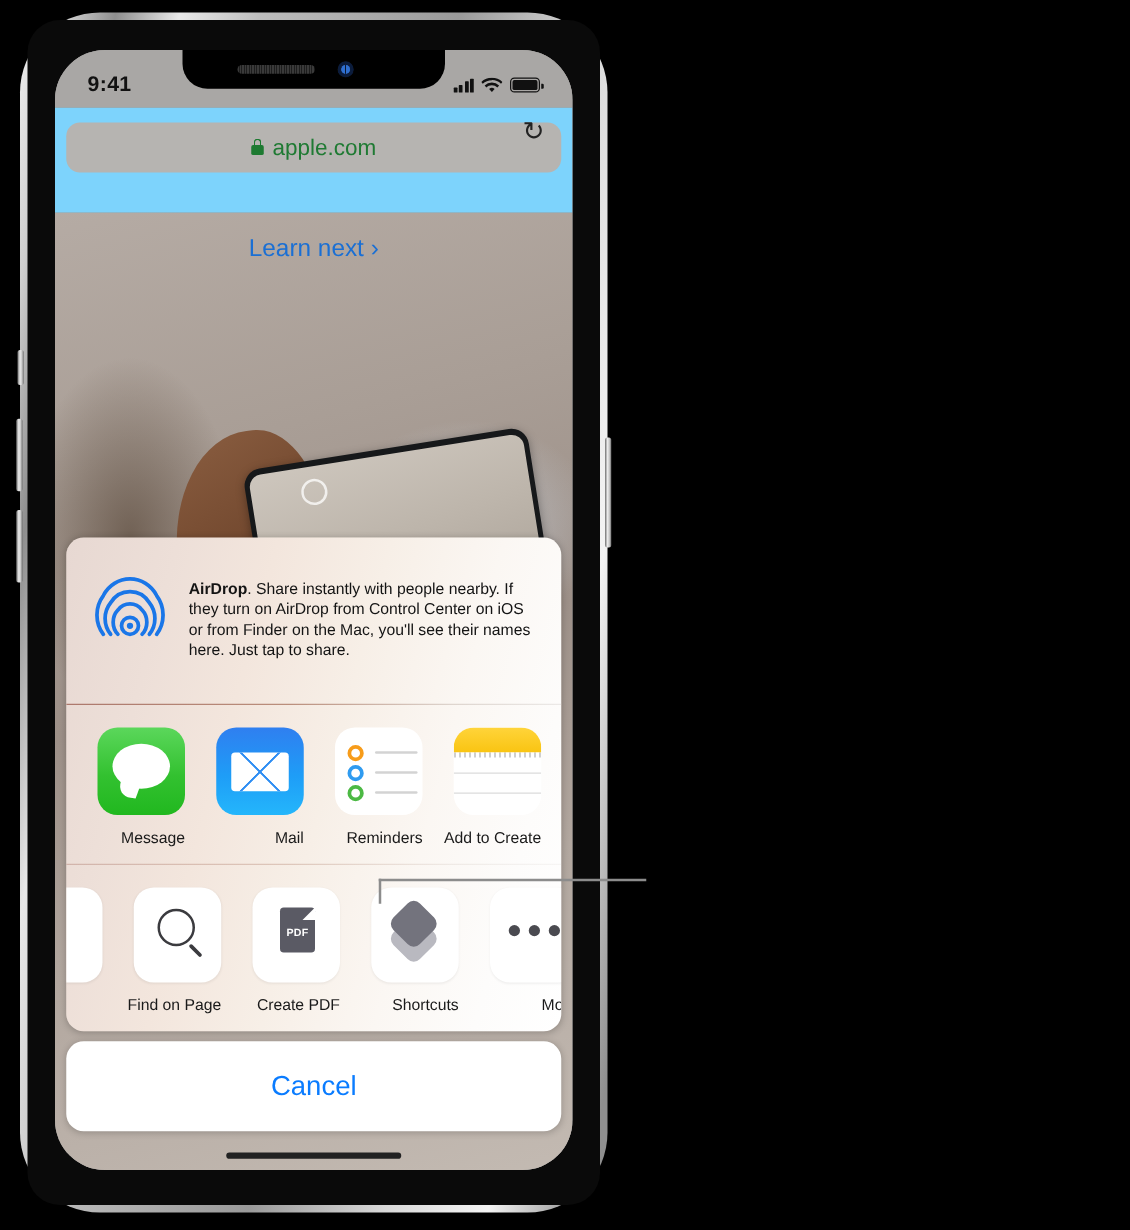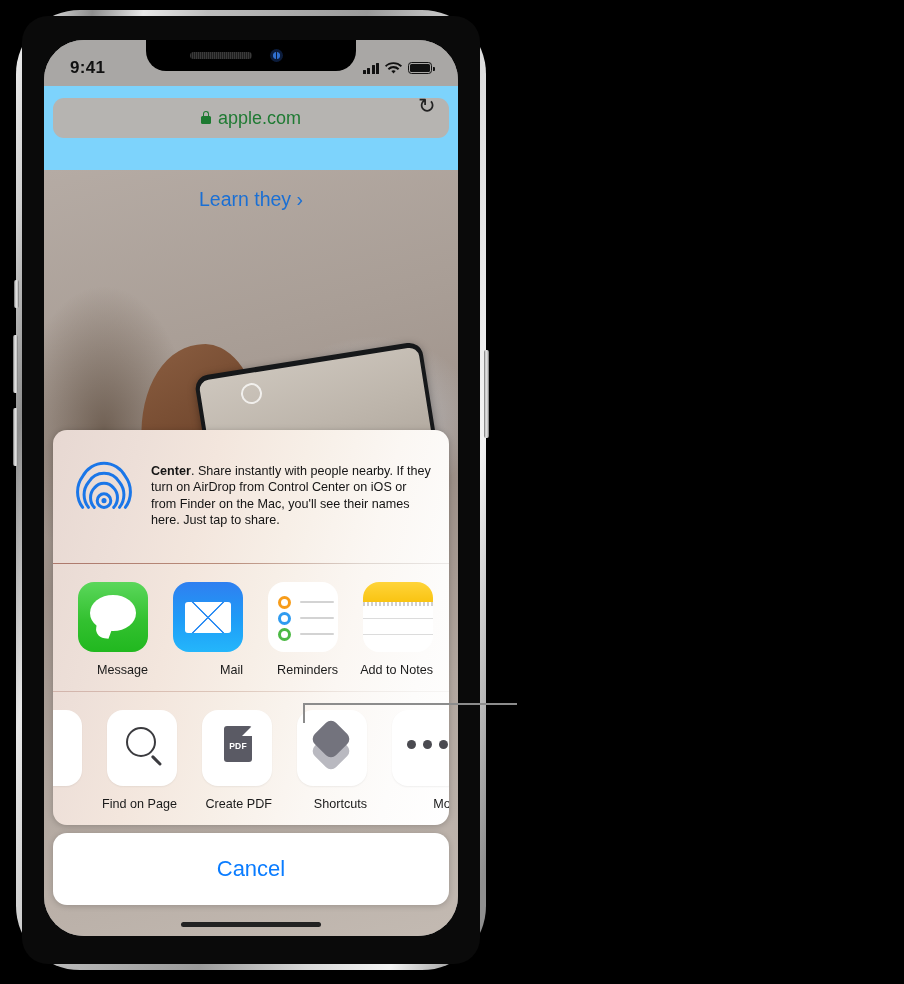--- a/index.html
+++ b/index.html
@@ -226,42 +226,42 @@
             <div id="ar-phone">
               <div id="ar-screen">
                 <div id="ar-ring"></div>
                 <div id="ar-dot"></div>
                 <div id="ar-sofa"></div>
               </div>
             </div>
             <div id="ar-thumb"></div>
 
             <div id="heroText">
-              <a id="learnmore">Learn they ›</a>
+              <a id="learnmore">Learn next ›</a>
             </div>
 
             <div id="bigtext">More power to you.</div>
           </div>
         </div>
 
         <div id="sheet">
           <div id="sheet-main">
 
             <div id="airdrop-row">
               <svg id="airdrop-icon" viewBox="0 0 64 64">
                 <g fill="none" stroke="#1a76e8" stroke-width="3.1" stroke-linecap="round">
                   <path d="M32 51 A7 7 0 0 1 32 37 A7 7 0 0 1 32 51"></path>
                   <path d="M22 51 A13 14 0 0 1 22 31 A13 14 0 0 1 42 31 A13 14 0 0 1 42 51"></path>
                   <path d="M16 51 A19 20 0 0 1 16 25 A19 20 0 0 1 48 25 A19 20 0 0 1 48 51"></path>
                   <path d="M10 51 A25 26 0 0 1 10 19 A25 26 0 0 1 54 19 A25 26 0 0 1 54 51"></path>
                 </g>
                 <circle cx="32" cy="44" r="2.6" fill="#1a76e8"></circle>
               </svg>
               <div id="airdrop-text">
-                <b>Center</b><span>. Share instantly with people nearby. If they turn on AirDrop from Control Center on iOS or from Finder on the Mac, you'll see their names here. Just tap to share.</span>
+                <b>AirDrop</b><span>. Share instantly with people nearby. If they turn on AirDrop from Control Center on iOS or from Finder on the Mac, you'll see their names here. Just tap to share.</span>
               </div>
             </div>
 
             <div class="divider"></div>
 
             <div class="row" id="apps-row">
               <div class="cell">
                 <div class="appicon ic-message"></div>
                 <div class="cell-label">Message</div>
               </div>
@@ -288,21 +288,21 @@
                 </div>
                 <div class="cell-label">Reminders</div>
               </div>
               <div class="cell">
                 <div class="appicon ic-notes">
                   <span class="notes-top"></span>
                     <span class="notes-perf"></span>
                   <span class="notes-line" style="top:36px"></span>
                   <span class="notes-line" style="top:52px"></span>
                 </div>
-                <div class="cell-label">Add to Notes</div>
+                <div class="cell-label">Add to Create</div>
               </div>
               <div class="cell">
                 <div class="appicon ic-orange"></div>
 
               </div>
             </div>
 
             <div class="divider" style="opacity:.35"></div>
 
             <div id="actions-wrap">

